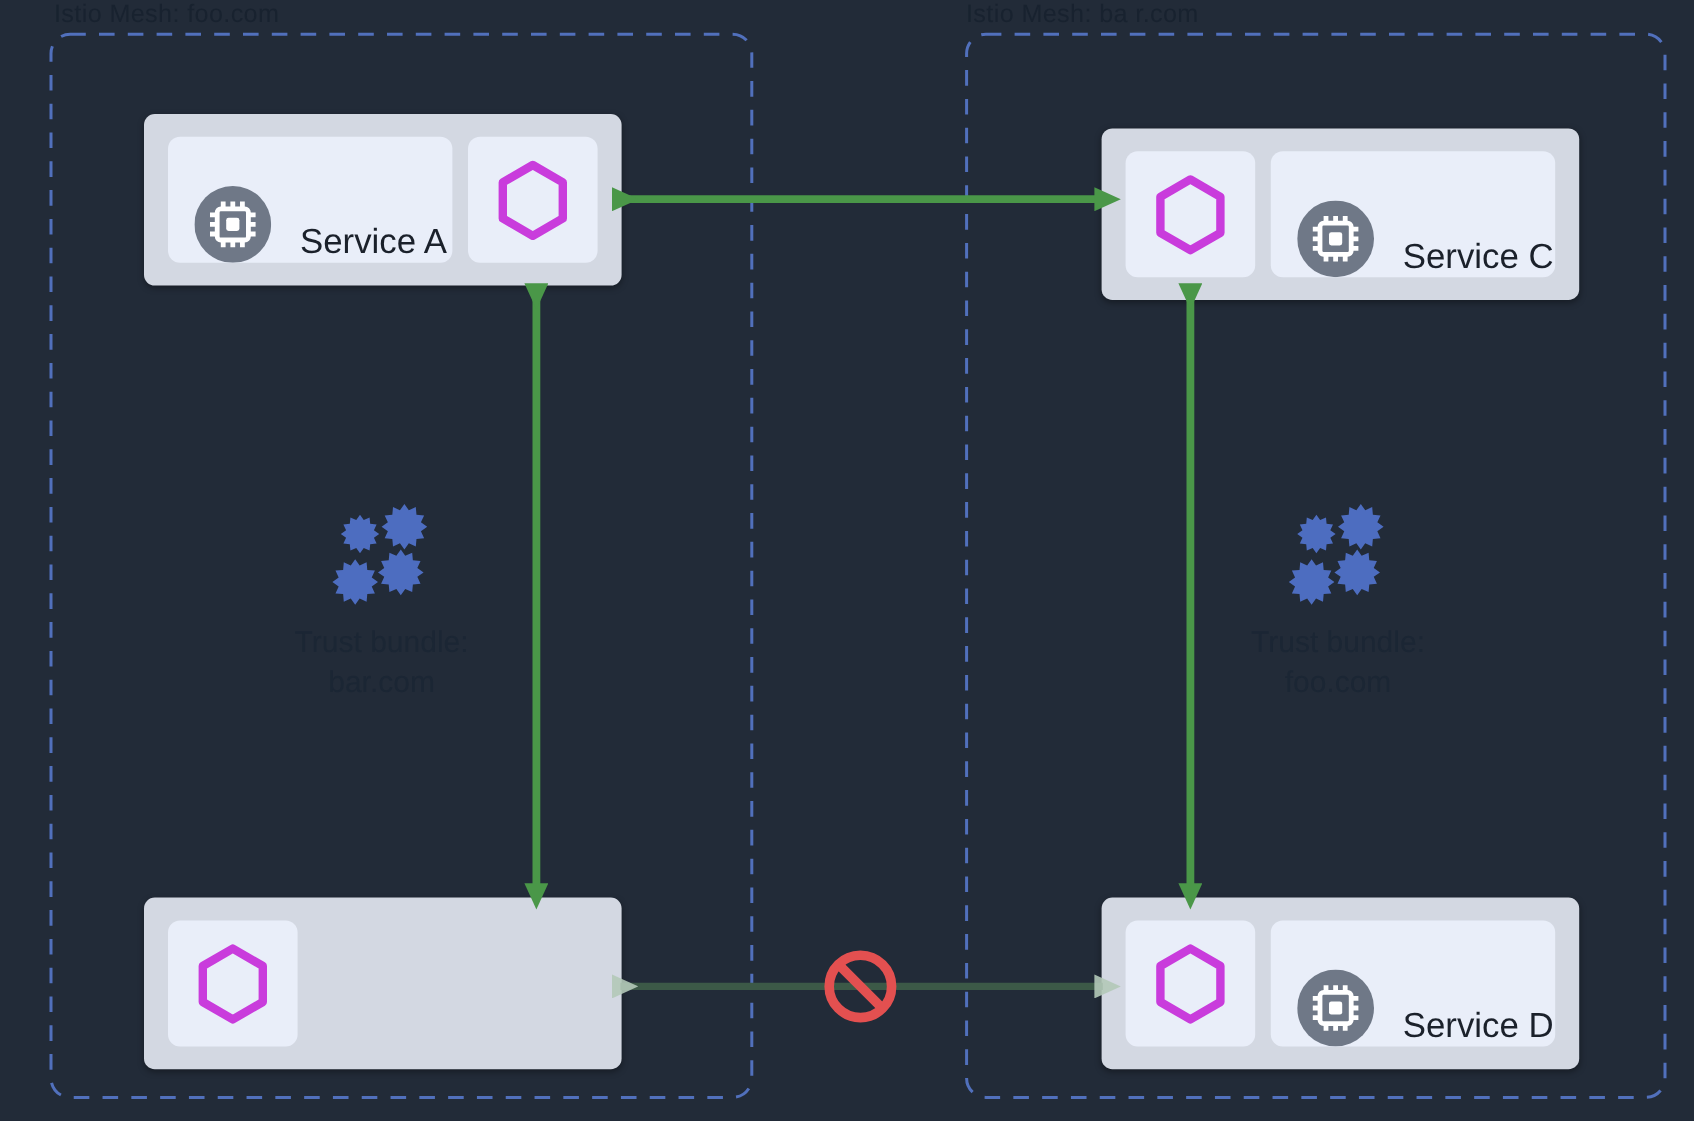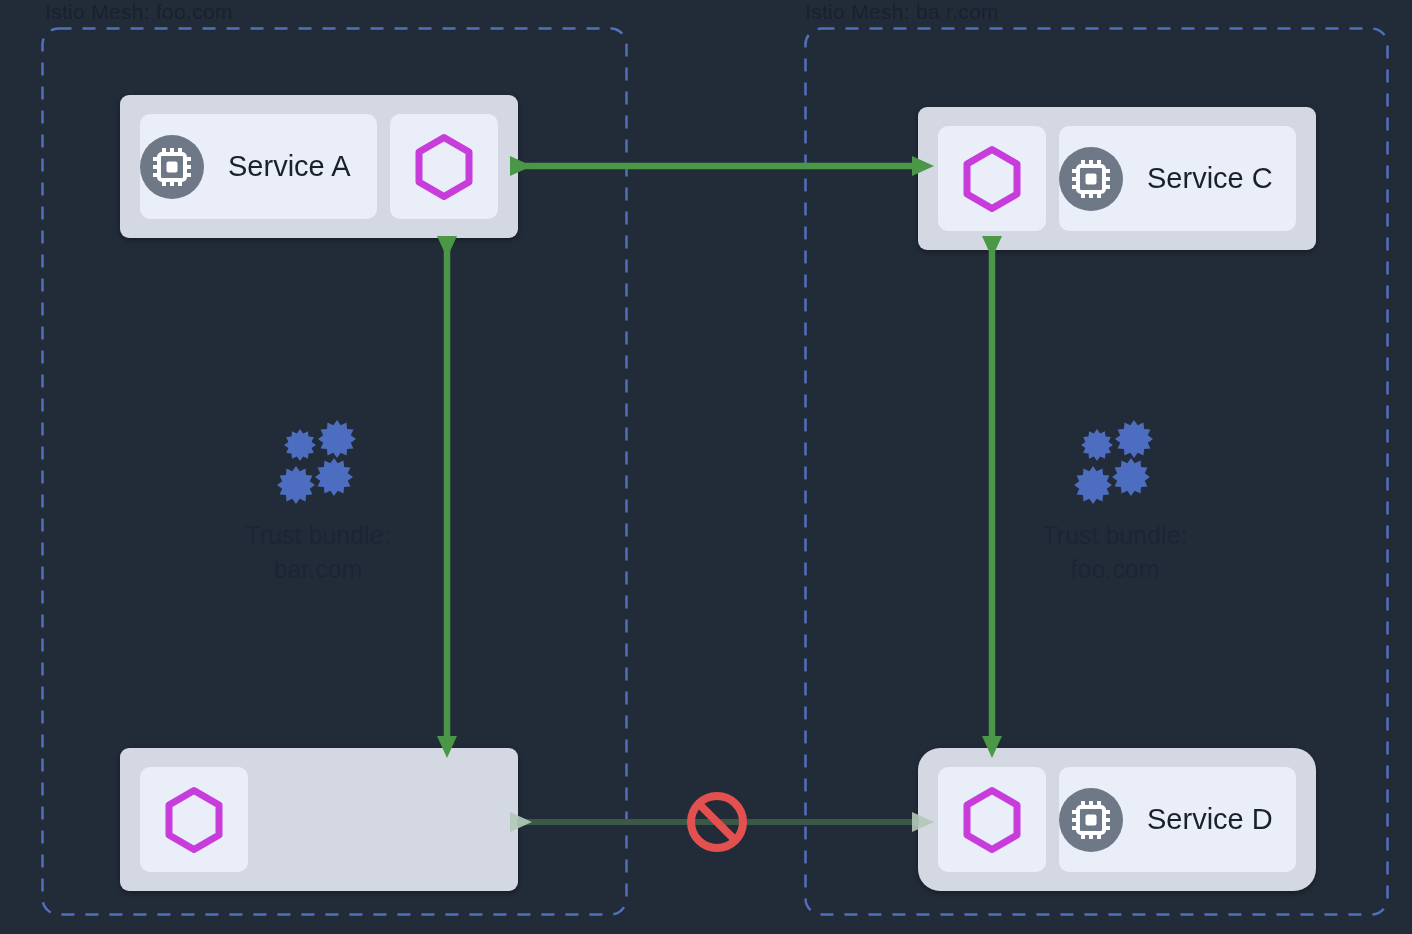--- a/index.html
+++ b/index.html
@@ -10,23 +10,23 @@
   .mesh-title{position:absolute;top:0;font-size:21px;color:#18222F;letter-spacing:.3px;white-space:nowrap;}
   #mesh-title-left{left:45px;}
   #mesh-title-right{left:805px;}
 
   .service-box{position:absolute;width:398px;height:143px;background:#D3D8E2;border-radius:9px;
     display:flex;align-items:center;gap:13px;padding:0 20px;box-sizing:border-box;
     box-shadow:0 2px 5px rgba(0,0,0,.35);}
   #service-a{left:120px;top:95px;}
   #service-b{left:120px;top:748px;}
   #service-c{left:918px;top:107px;}
-  #service-d{left:918px;top:748px;border-radius:22px;}
+  #service-d{left:918px;top:748px;}
   .panel{background:#E9EEF9;border-radius:10px;height:105px;display:flex;align-items:center;}
-  .label-panel{flex:1;gap:24px;}
+  .label-panel{flex:1;padding-left:22px;gap:24px;align-items:flex-end;}
   .proxy-panel{width:108px;min-width:108px;justify-content:center;}
   .service-name{font-size:29px;color:#1B212B;}
 
   .trust{position:absolute;width:240px;top:420px;text-align:center;color:#1B2634;font-size:25px;line-height:34px;}
   #trust-left{left:198px;}
   #trust-right{left:995px;}
   .trust svg{display:block;margin:0 auto 6px auto;}
 </style>
 </head>
 <body>

